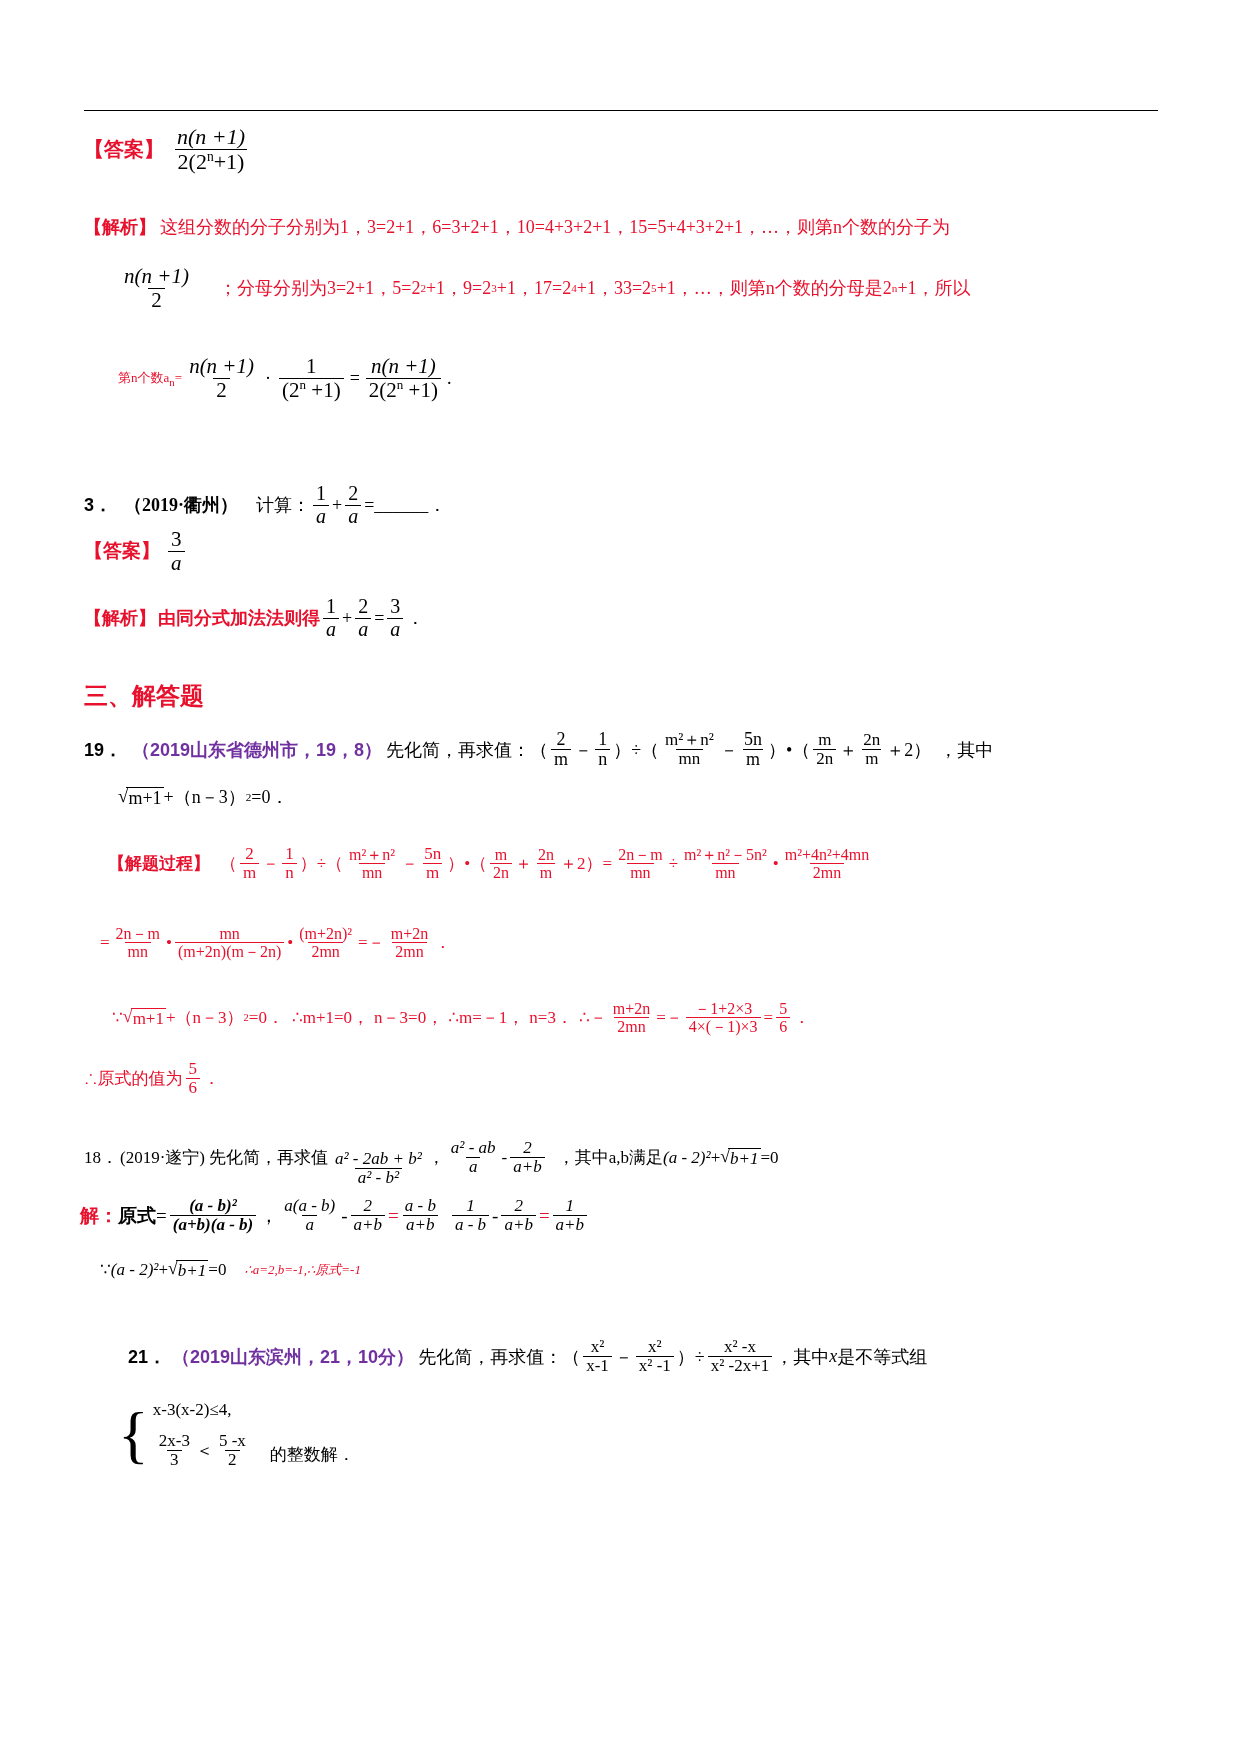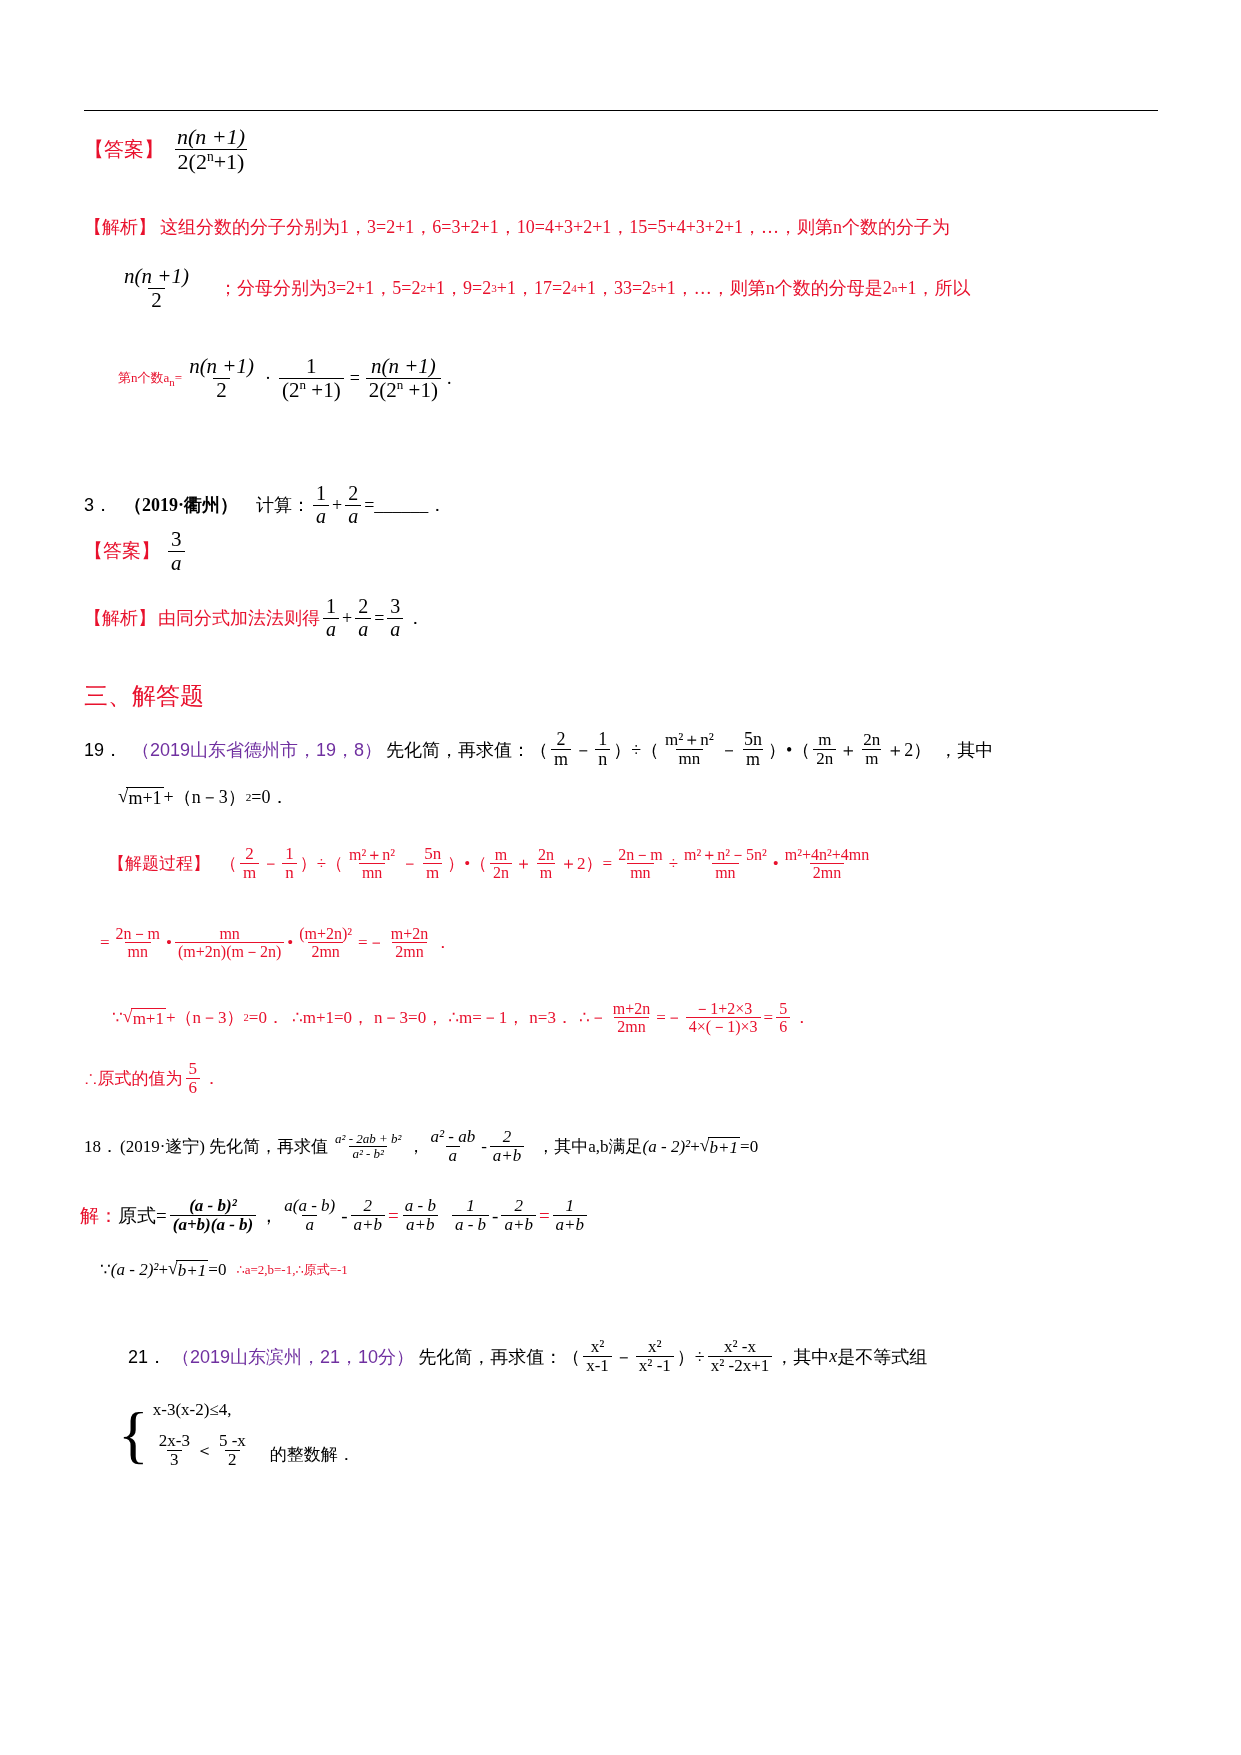--- a/index.html
+++ b/index.html
@@ -13,21 +13,21 @@
   .page { position:relative; width:1241px; height:1755px; padding:0; }
 
   .hr-top { position:absolute; left:84px; top:110px; width:1074px; height:0; border-top:1.4px solid #000; }
 
   .red { color:#e8112d; }
   .purple { color:#7030a0; }
   .blk { color:#000; }
 
   .row { position:absolute; display:flex; align-items:center; white-space:nowrap; }
 
-  .tag { font-family:"Liberation Sans", sans-serif; font-weight:normal; letter-spacing:0px; }
+  .tag { font-family:"Liberation Sans", sans-serif; font-weight:bold; letter-spacing:0px; }
 
   
   .frac { display:inline-flex; flex-direction:column; align-items:center; vertical-align:middle;
           margin:0 3px; line-height:1.08; }
   .frac .num { padding:0 3px; }
   .frac .den { padding:0 3px; border-top:1.3px solid currentColor; }
 
   .it { font-style:italic; font-family:"Liberation Serif", serif; }
   sup { font-size:0.62em; vertical-align:super; line-height:0; }
 
@@ -305,21 +305,21 @@
       <span class="num">5</span>
       <span class="den">6</span>
     </span>
     <span class="red">．</span>
   </div>
 
   <div class="row" style="left:84px; top:1128px; font-size:17px;">
     <span class="blk">18．</span>
     <span class="blk" style="margin-left:2px;">(2019·遂宁)</span>
     <span class="blk" style="margin-left:4px;">先化简，再求值</span>
-    <span class="frac blk it" style="font-size:13px; margin-left:4px;">
+    <span class="frac blk it" style="font-size:17px; margin-left:4px;margin-top:22px;">
       <span class="num">a² - 2ab + b²</span>
       <span class="den">a² - b²</span>
     </span>
     <span class="blk">，</span>
     <span class="frac blk it" style="font-size:17px;">
       <span class="num">a² - ab</span>
       <span class="den">a</span>
     </span>
     <span class="blk">-</span>
     <span class="frac blk it" style="font-size:17px;">
@@ -377,21 +377,21 @@
 
   <div class="row" style="left:100px; top:1258px; font-size:17px;">
     <span class="blk">∵</span>
     <span class="blk it">(a - 2)²</span>
     <span class="blk">+</span>
     <span class="sqrt blk it">
       <span class="sign">√</span>
       <span class="bar">b+1</span>
     </span>
     <span class="blk">=0</span>
-    <span class="red small" style="margin-left:10px;">∴a=2,b=-1,∴原式=-1</span>
+    <span class="red small" style="margin-left:18px;font-style:italic;">∴a=2,b=-1,∴原式=-1</span>
   </div>
 
   <div class="row" style="left:84px; top:1338px; font-size:18px;margin-left:44px;">
     <span class="blk tag">21．</span>
     <span class="purple tag" style="margin-left:6px;">（2019山东滨州，21，10分）</span>
     <span class="blk" style="margin-left:4px;">先化简，再求值：（</span>
     <span class="frac blk" style="font-size:17px;">
       <span class="num">x²</span>
       <span class="den">x-1</span>
     </span>

